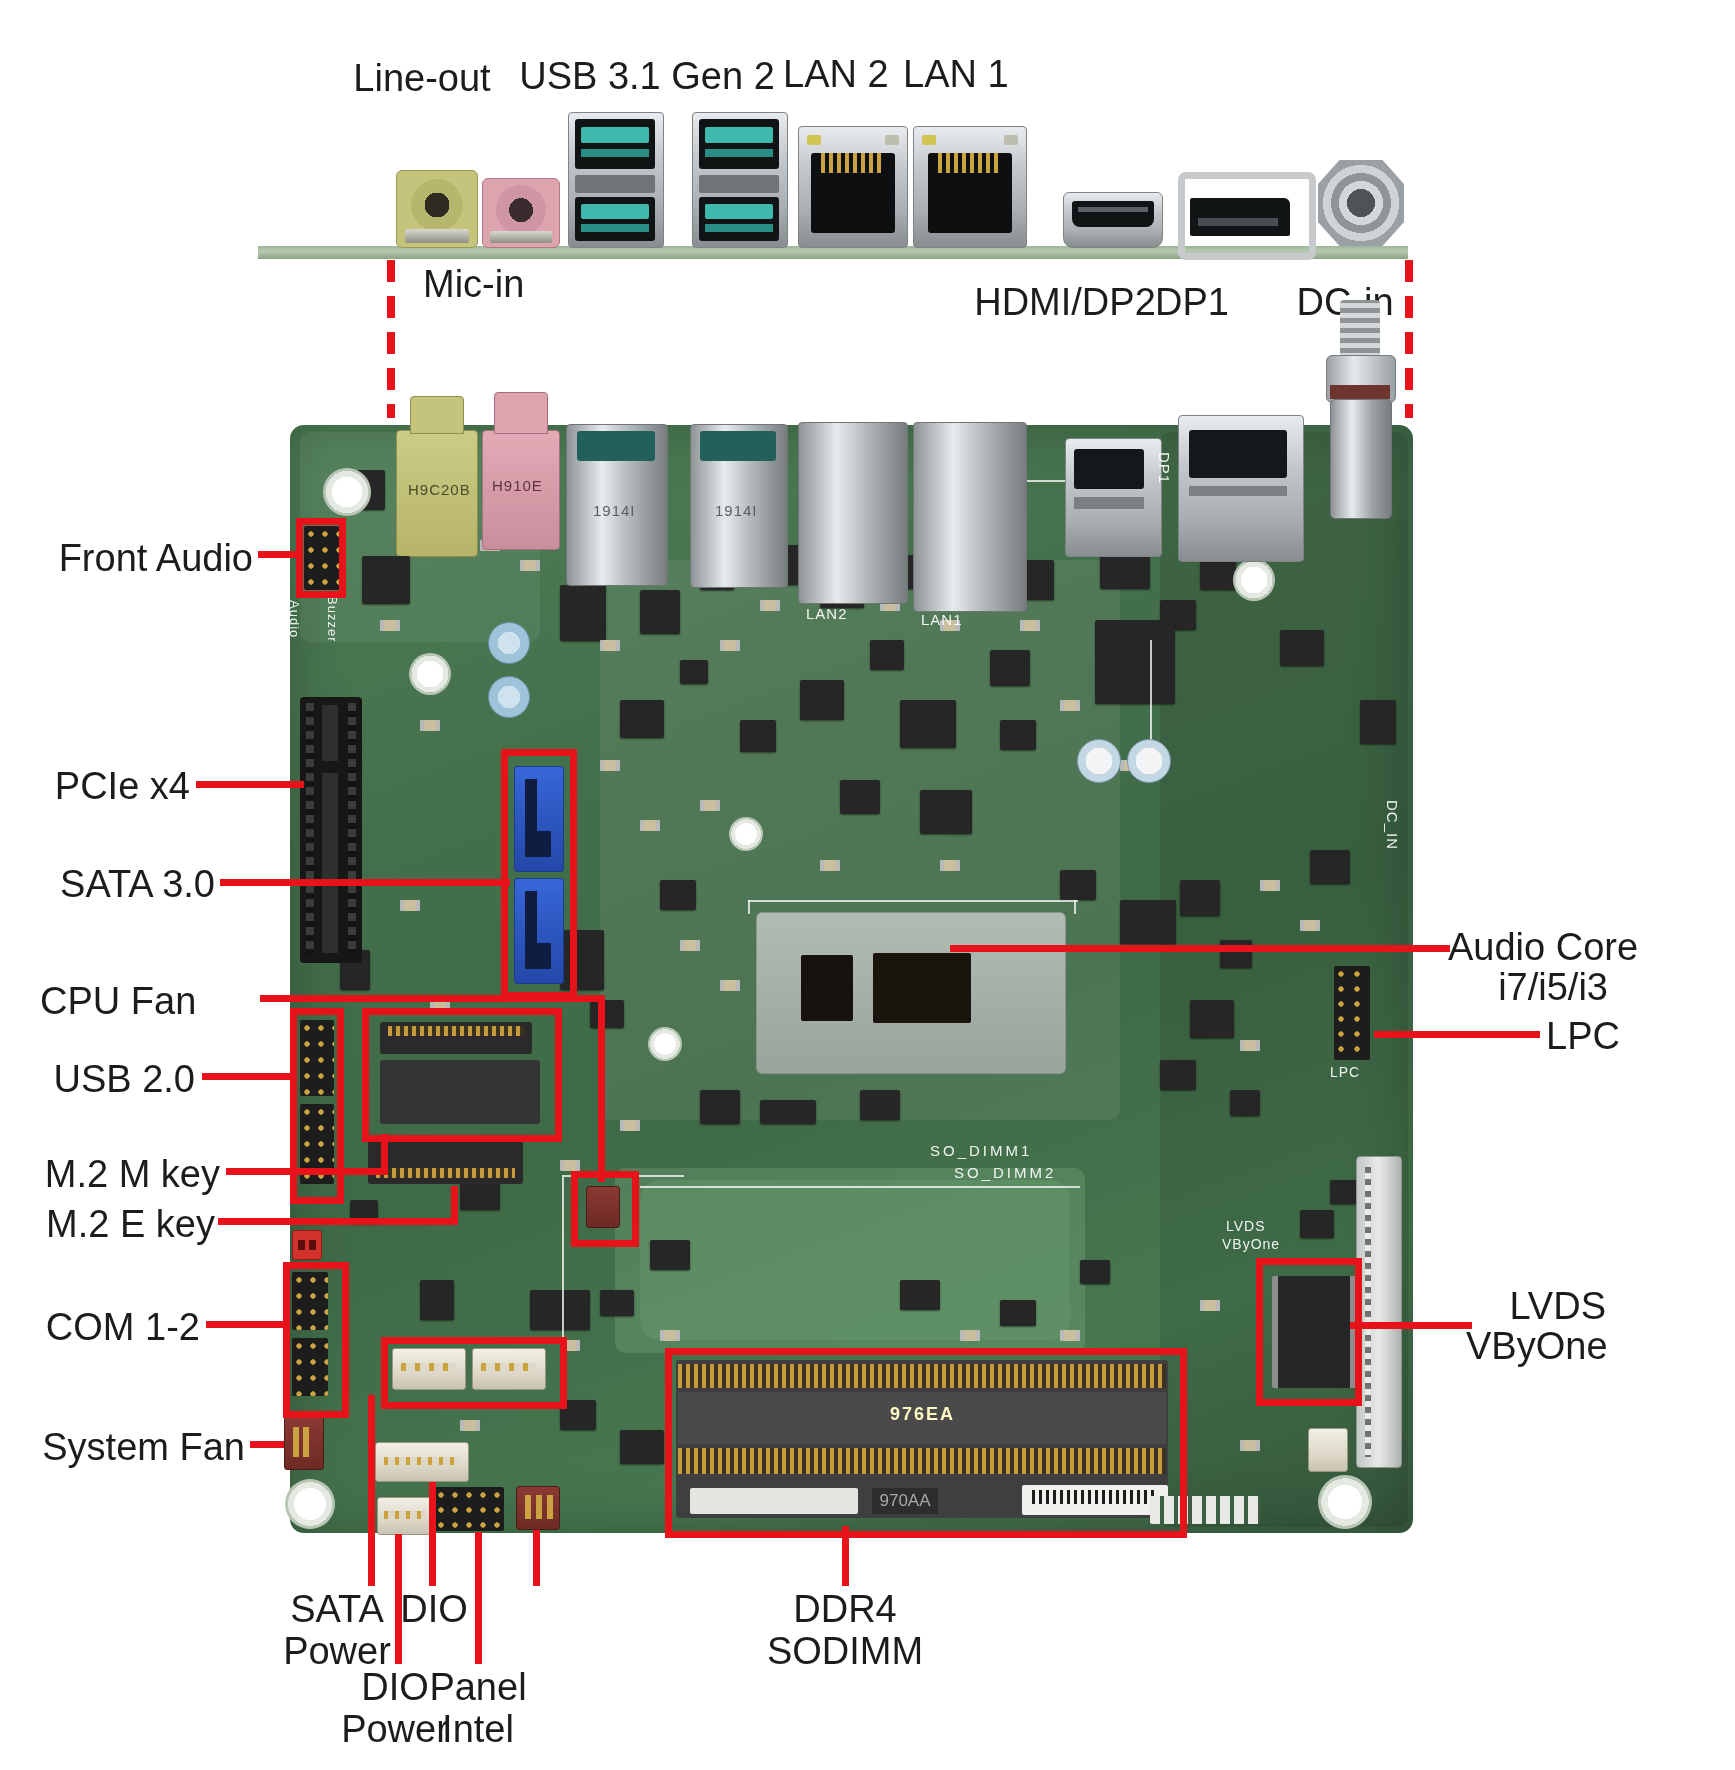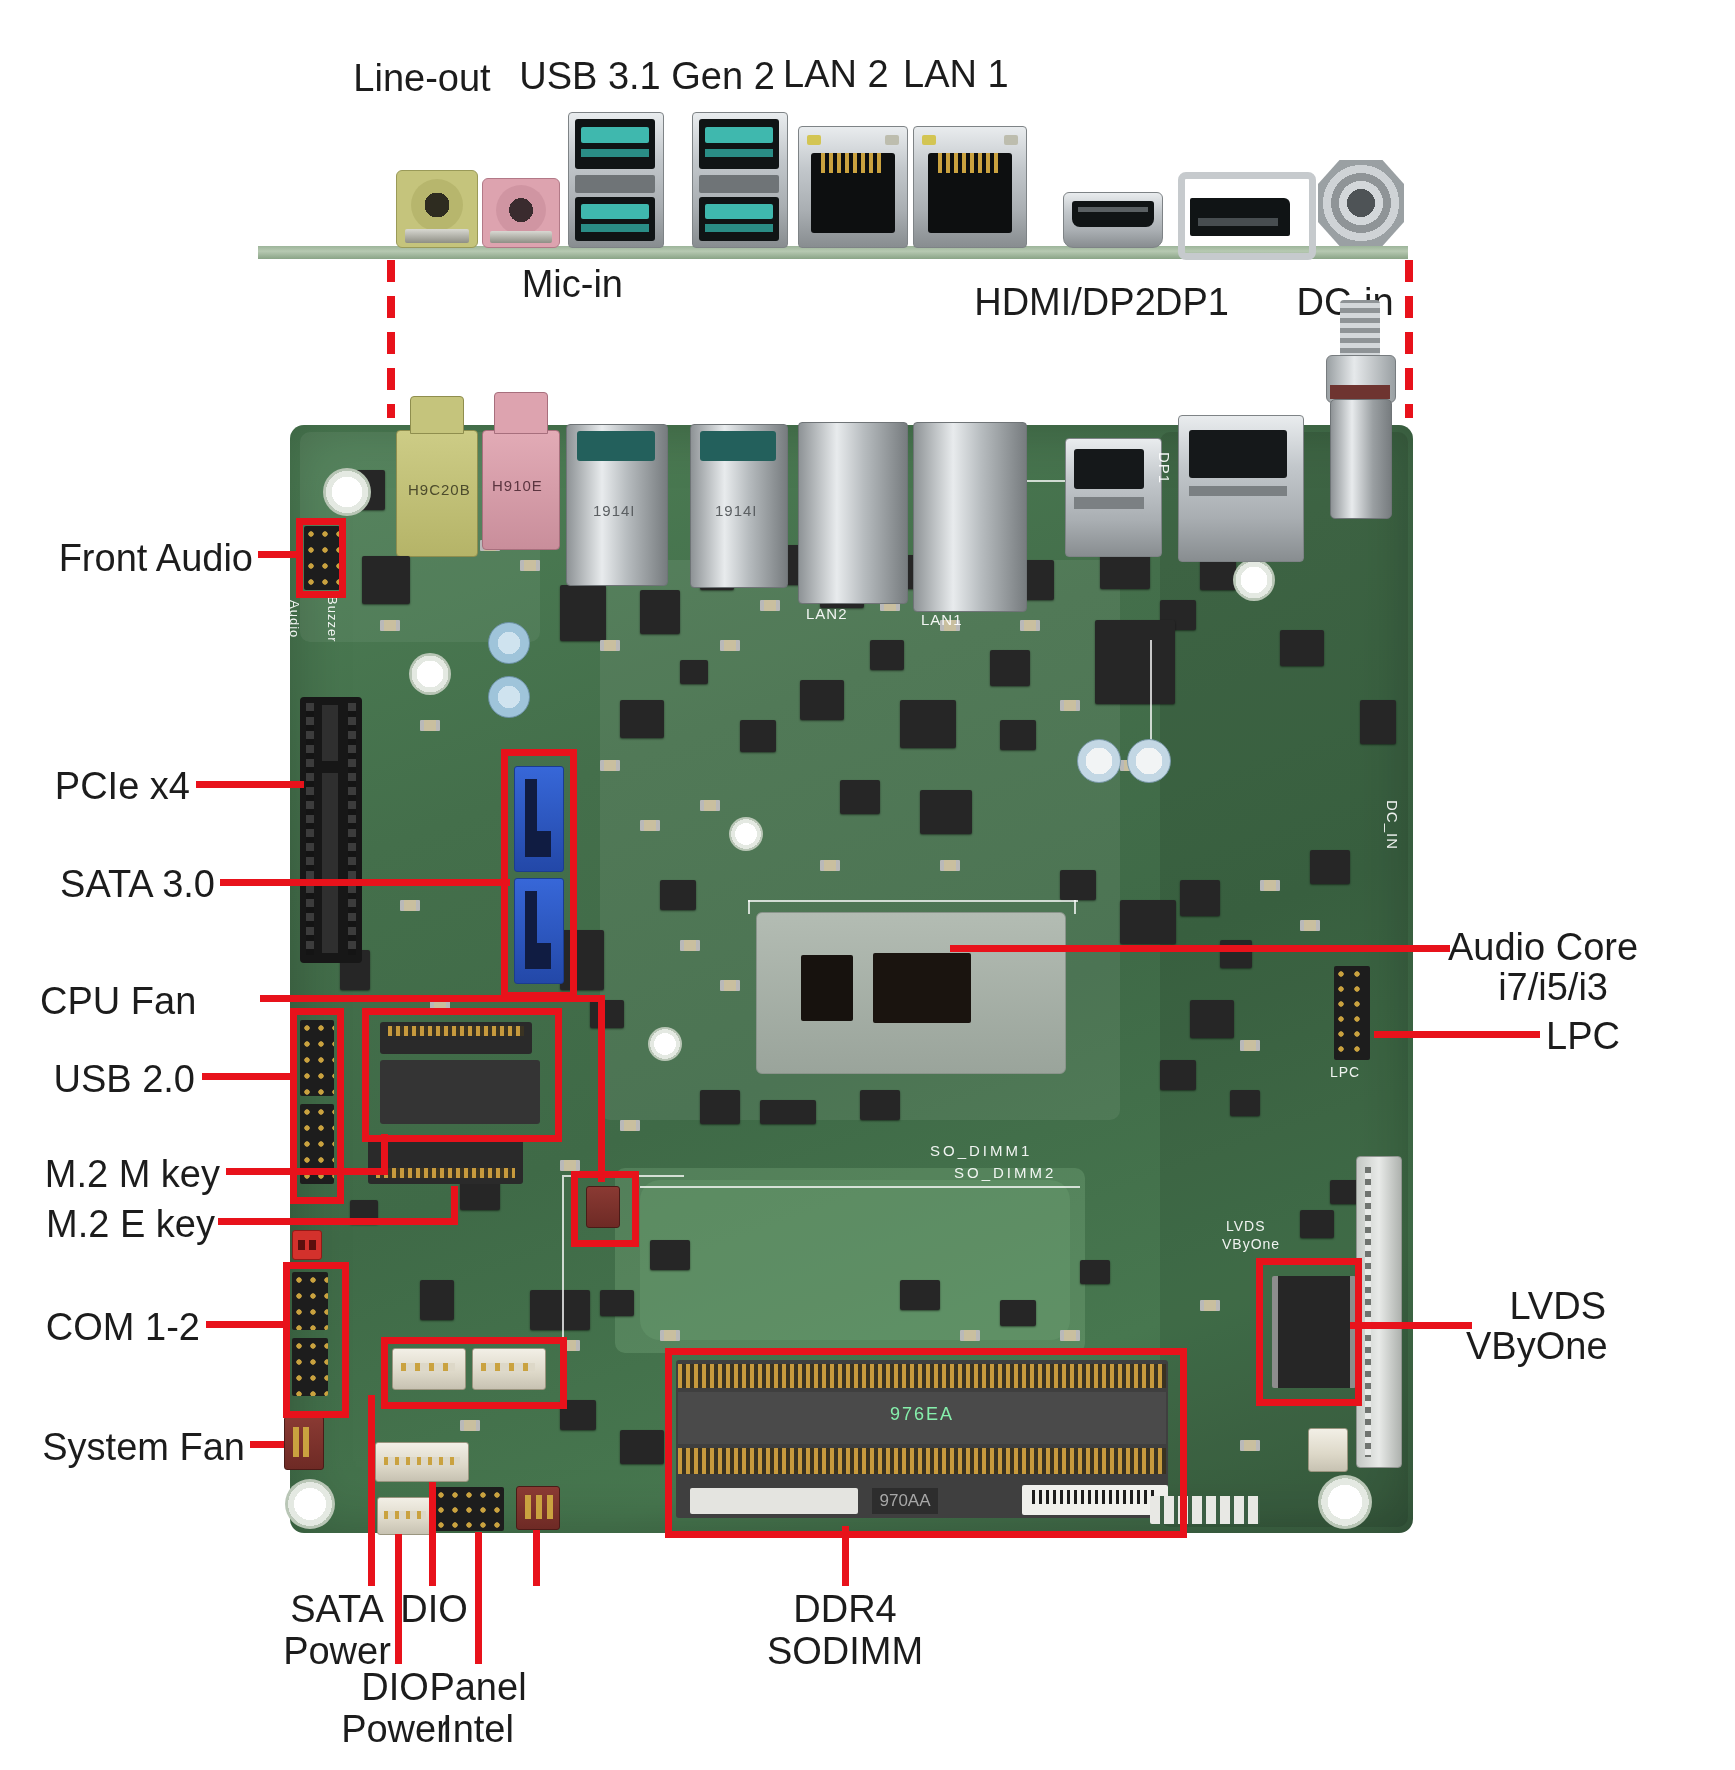--- a/index.html
+++ b/index.html
@@ -97,21 +97,21 @@
     </div>
   </div>
   <div class="abs" style="left:1318px;top:160px;width:86px;height:86px;">
     <div class="abs" style="left:0;top:0;width:86px;height:86px;border-radius:14px;clip-path:polygon(25% 0,75% 0,100% 28%,100% 72%,75% 100%,25% 100%,0 72%,0 28%);background:radial-gradient(circle,#4e5356 0 14px,#d3d7da 14px 22px,#8f9497 22px 30px,#cfd3d6 30px 38px,#9aa0a3 38px);"></div>
   </div>
 
   <div class="lbl" style="left:322px;top:58px;width:200px;text-align:center;">Line-out</div>
   <div class="lbl" style="left:497px;top:56px;width:300px;text-align:center;">USB 3.1 Gen 2</div>
   <div class="lbl" style="left:783px;top:54px;width:100px;text-align:center;">LAN 2</div>
   <div class="lbl" style="left:903px;top:54px;width:100px;text-align:center;">LAN 1</div>
-  <div class="lbl" style="left:423px;top:264px;width:200px;text-align:right;">Mic-in</div>
+  <div class="lbl" style="left:423px;top:264px;width:200px;text-align:left;">Mic-in</div>
   <div class="lbl" style="left:915px;top:282px;width:300px;text-align:center;">HDMI/DP2</div>
   <div class="lbl" style="left:1142px;top:282px;width:100px;text-align:center;">DP1</div>
   <div class="lbl" style="left:1270px;top:282px;width:150px;text-align:center;">DC-in</div>
 
   <div class="rdash" style="left:387px;top:260px;height:158px;"></div>
   <div class="rdash" style="left:1405px;top:260px;height:158px;"></div>
 
   <div class="board"></div>
 
   <div class="patch" style="left:600px;top:560px;width:520px;height:560px;background:rgba(255,255,255,.07);"></div>
@@ -342,21 +342,21 @@
   <div class="abs pins" style="left:434px;top:1487px;width:70px;height:44px;background-size:14px 15px;"></div>
   <div class="abs fancon" style="left:516px;top:1486px;width:42px;height:42px;">
     <div class="abs" style="left:8px;top:8px;width:6px;height:24px;background:#caa23f;"></div>
     <div class="abs" style="left:19px;top:8px;width:6px;height:24px;background:#caa23f;"></div>
     <div class="abs" style="left:30px;top:8px;width:6px;height:24px;background:#caa23f;"></div>
   </div>
 
   <div class="abs" style="left:676px;top:1360px;width:492px;height:158px;background:#3f3f3f;border-radius:3px;">
     <div class="abs goldrow" style="left:2px;top:4px;width:488px;height:24px;"></div>
     <div class="abs" style="left:2px;top:32px;width:488px;height:52px;background:#4a4a4a;"></div>
-    <div class="abs" style="left:214px;top:44px;width:90px;height:22px;color:#86efac;font-size:18px;letter-spacing:2px;">976EA</div>
+    <div class="abs" style="left:214px;top:44px;width:90px;height:22px;color:#fef9c3;font-size:18px;letter-spacing:2px;font-weight:bold;">976EA</div>
     <div class="abs goldrow" style="left:2px;top:88px;width:488px;height:26px;"></div>
     <div class="abs" style="left:14px;top:128px;width:168px;height:26px;background:#e4e4e0;border-radius:2px;"></div>
     <div class="abs" style="left:196px;top:128px;width:66px;height:26px;background:#2d2d2d;color:#a7a7a7;font-size:17px;text-align:center;line-height:26px;">970AA</div>
     <div class="abs" style="left:346px;top:125px;width:146px;height:30px;background:#f0f0ec;border-radius:2px;">
       <div class="abs" style="left:10px;top:5px;width:126px;height:14px;background:repeating-linear-gradient(90deg,#1c1c1c 0 3px,#f0f0ec 3px 7px);"></div>
     </div>
   </div>
 
   <div class="abs pins" style="left:1334px;top:966px;width:36px;height:94px;background-size:16px 15px;"></div>
   <div class="silk" style="left:1330px;top:1064px;font-size:14px;">LPC</div>

